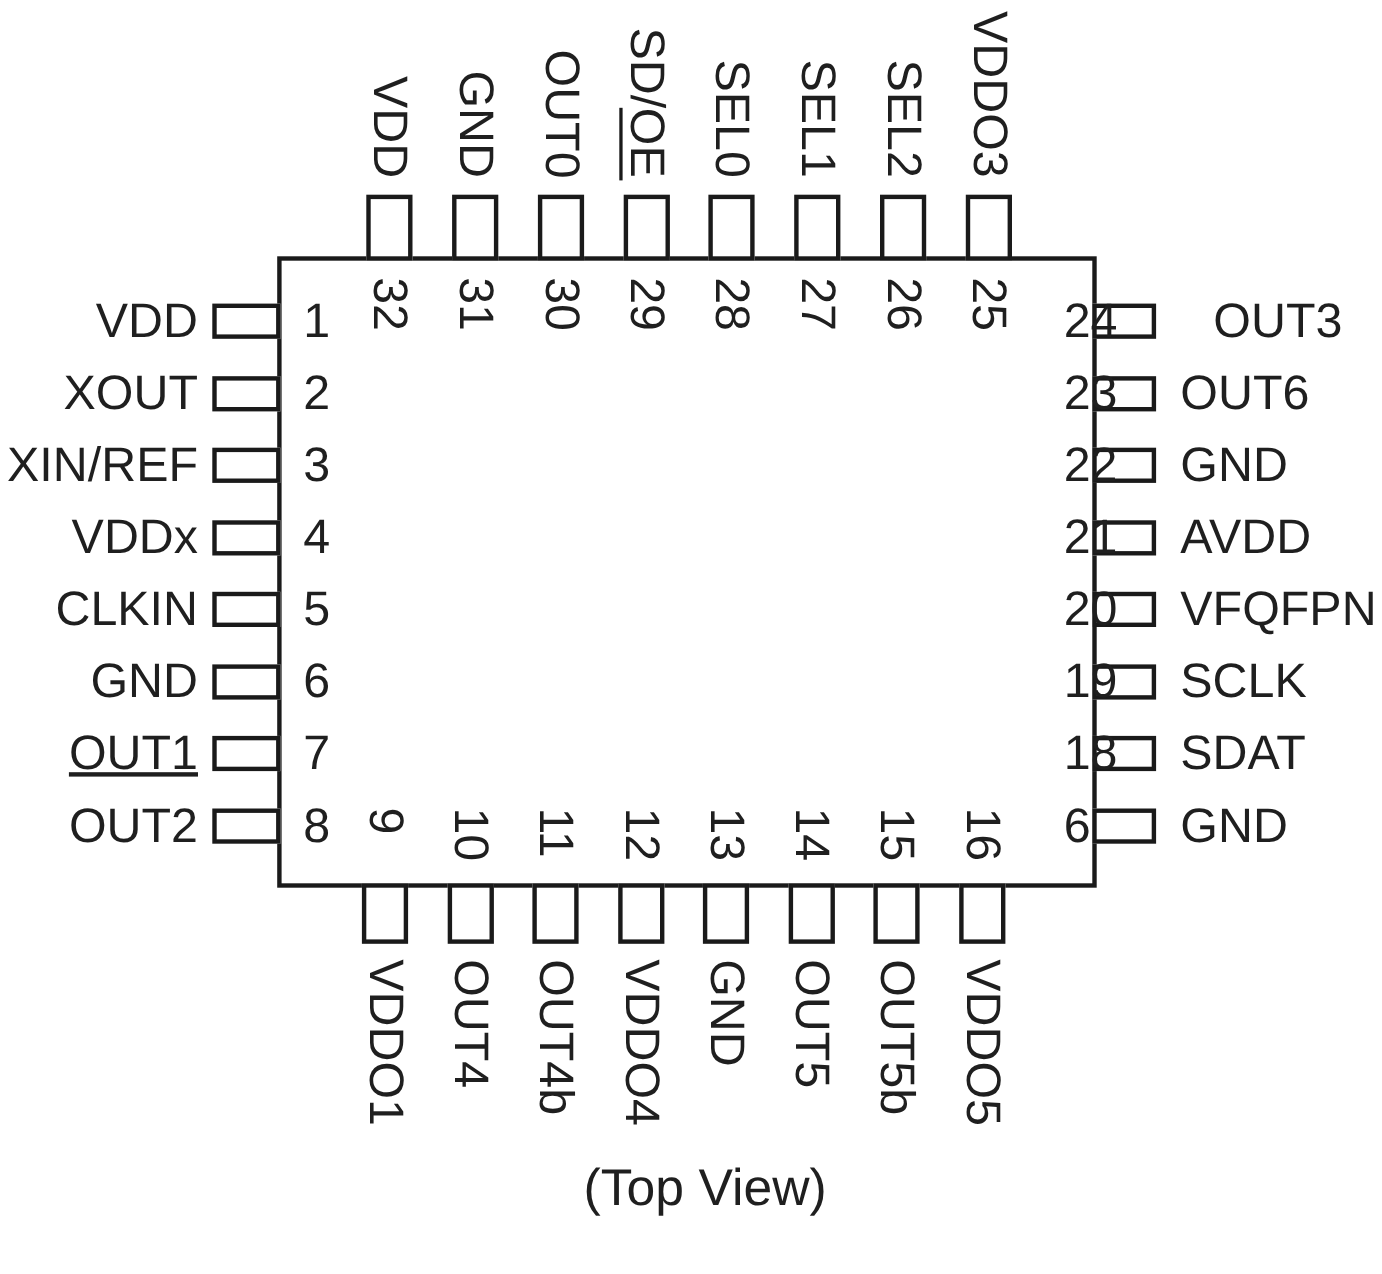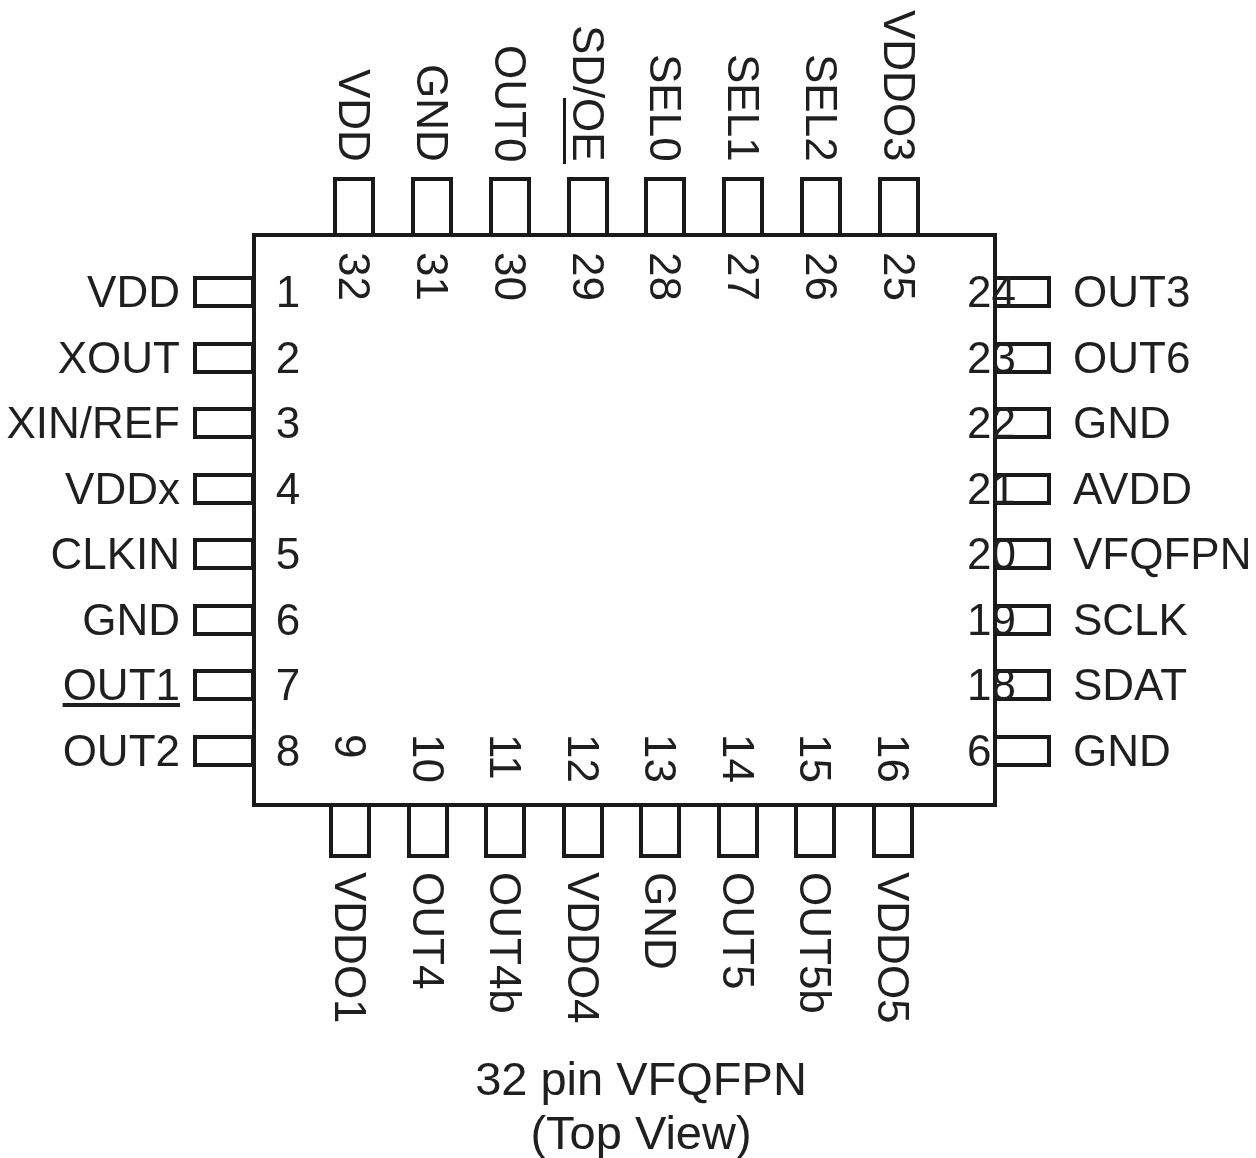--- a/index.html
+++ b/index.html
@@ -93,21 +93,21 @@
       <div class="txt num-left" style="top: 598px;">6</div>
       <div class="txt lbl-left" style="top: 598px;">GND</div>
       <div class="pinbox" style="left: 193px; top: 669px; width: 62px; height: 32px;"></div>
       <div class="txt num-left" style="top: 663px;">7</div>
       <div class="txt lbl-left" style="top: 663px; text-decoration: underline;">OUT1</div>
       <div class="pinbox" style="left: 193px; top: 735px; width: 62px; height: 32px;"></div>
       <div class="txt num-left" style="top: 729px;">8</div>
       <div class="txt lbl-left" style="top: 729px;">OUT2</div>
       <div class="pinbox" style="left: 993px; top: 276px; width: 58px; height: 32px;"></div>
       <div class="txt num-right" style="top: 270px;">24</div>
-      <div class="txt lbl-right" style="top: 270px;">OUT3</div>
+      <div class="txt lbl-right" style="top: 270px; margin-left: 30px;">OUT3</div>
       <div class="pinbox" style="left: 993px; top: 342px; width: 58px; height: 32px;"></div>
       <div class="txt num-right" style="top: 336px;">23</div>
       <div class="txt lbl-right" style="top: 336px;">OUT6</div>
       <div class="pinbox" style="left: 993px; top: 407px; width: 58px; height: 32px;"></div>
       <div class="txt num-right" style="top: 401px;">22</div>
       <div class="txt lbl-right" style="top: 401px;">GND</div>
       <div class="pinbox" style="left: 993px; top: 473px; width: 58px; height: 32px;"></div>
       <div class="txt num-right" style="top: 467px;">21</div>
       <div class="txt lbl-right" style="top: 467px;">AVDD</div>
       <div class="pinbox" style="left: 993px; top: 538px; width: 58px; height: 32px;"></div>
@@ -165,16 +165,15 @@
       <div class="txt vert" style="left: 716px; top: 734px;">14</div>
       <div class="txt vert" style="left: 716px; top: 872px;">OUT5</div>
       <div class="pinbox" style="left: 794px; top: 803px; width: 42px; height: 55px;"></div>
       <div class="txt vert" style="left: 793px; top: 734px;">15</div>
       <div class="txt vert" style="left: 793px; top: 872px;">OUT5b</div>
       <div class="pinbox" style="left: 872px; top: 803px; width: 42px; height: 55px;"></div>
       <div class="txt vert" style="left: 871px; top: 734px;">16</div>
       <div class="txt vert" style="left: 871px; top: 872px;">VDDO5</div>
     </div>
   <div class="caption">
-    <div>32 pin VFQFPN</div>
     <div>(Top View)</div>
   </div>
 </div>
 
 </body></html>

